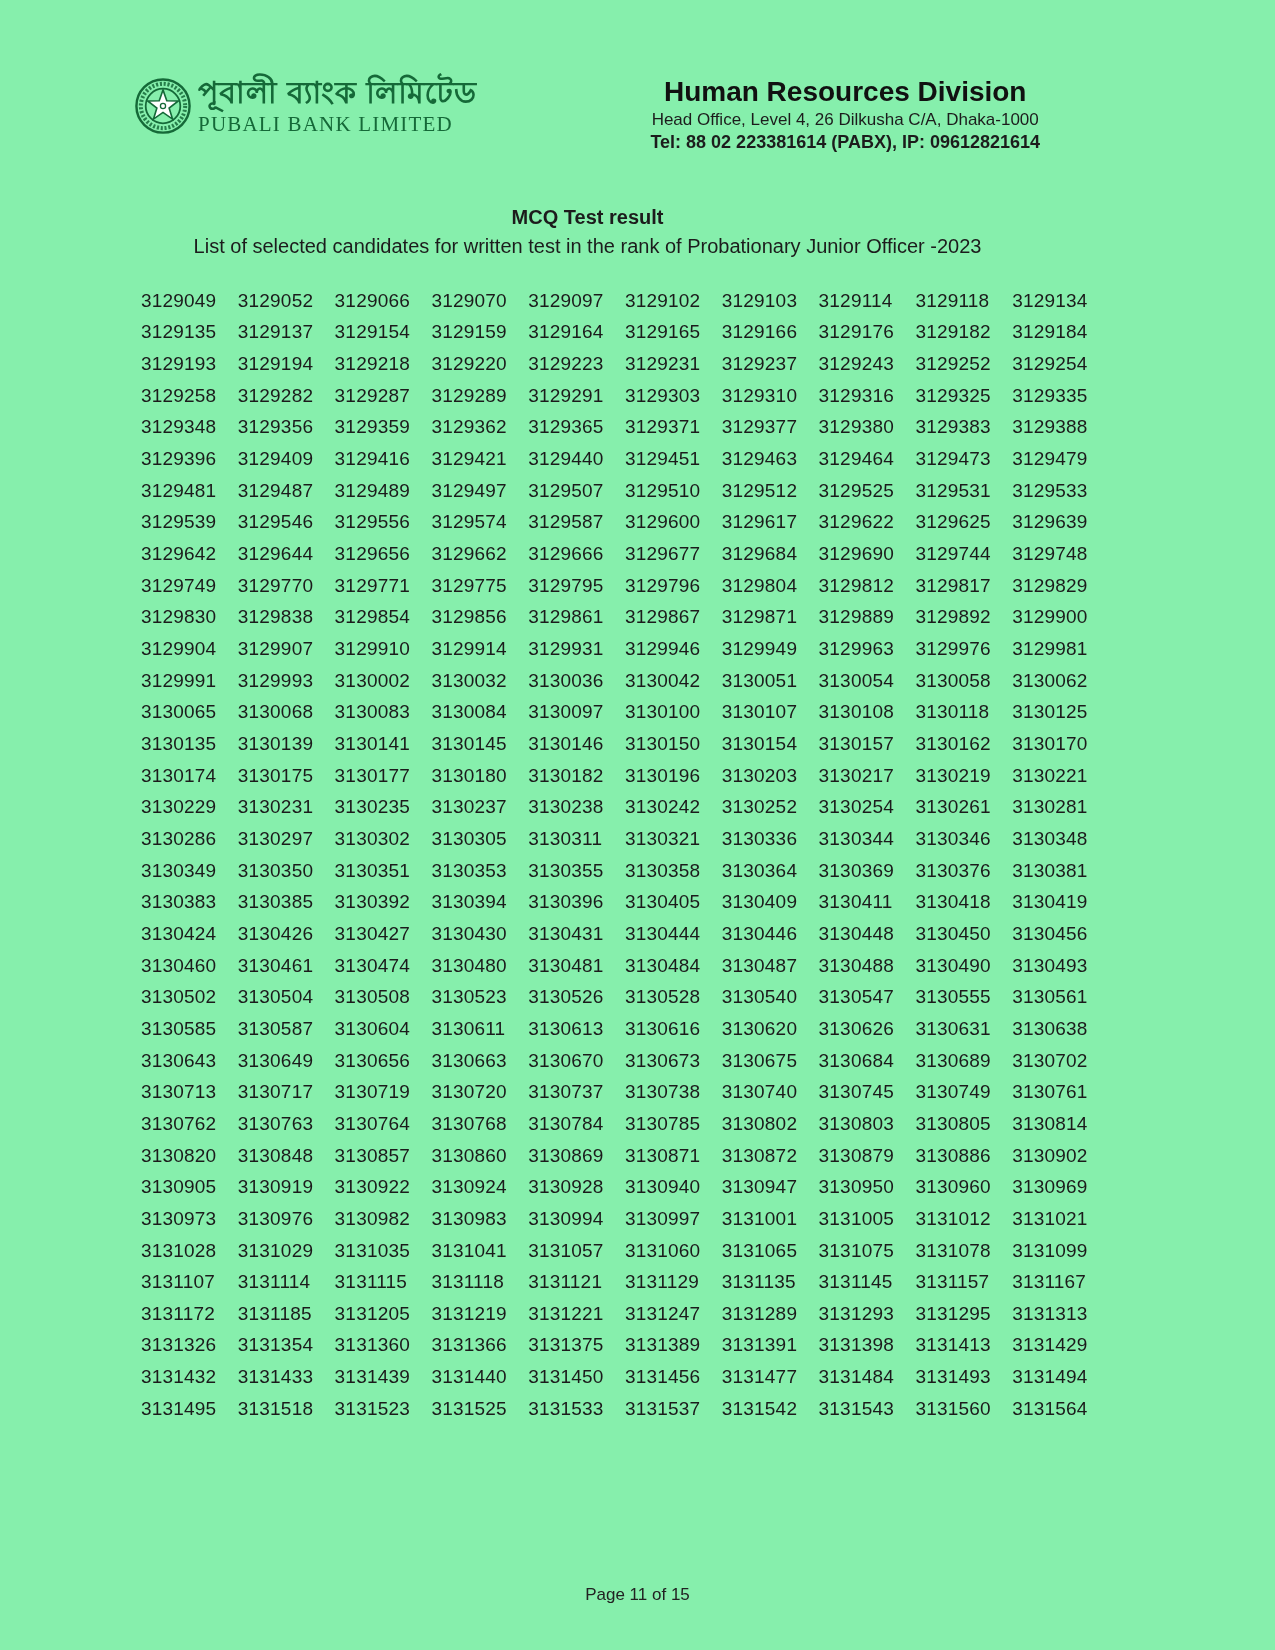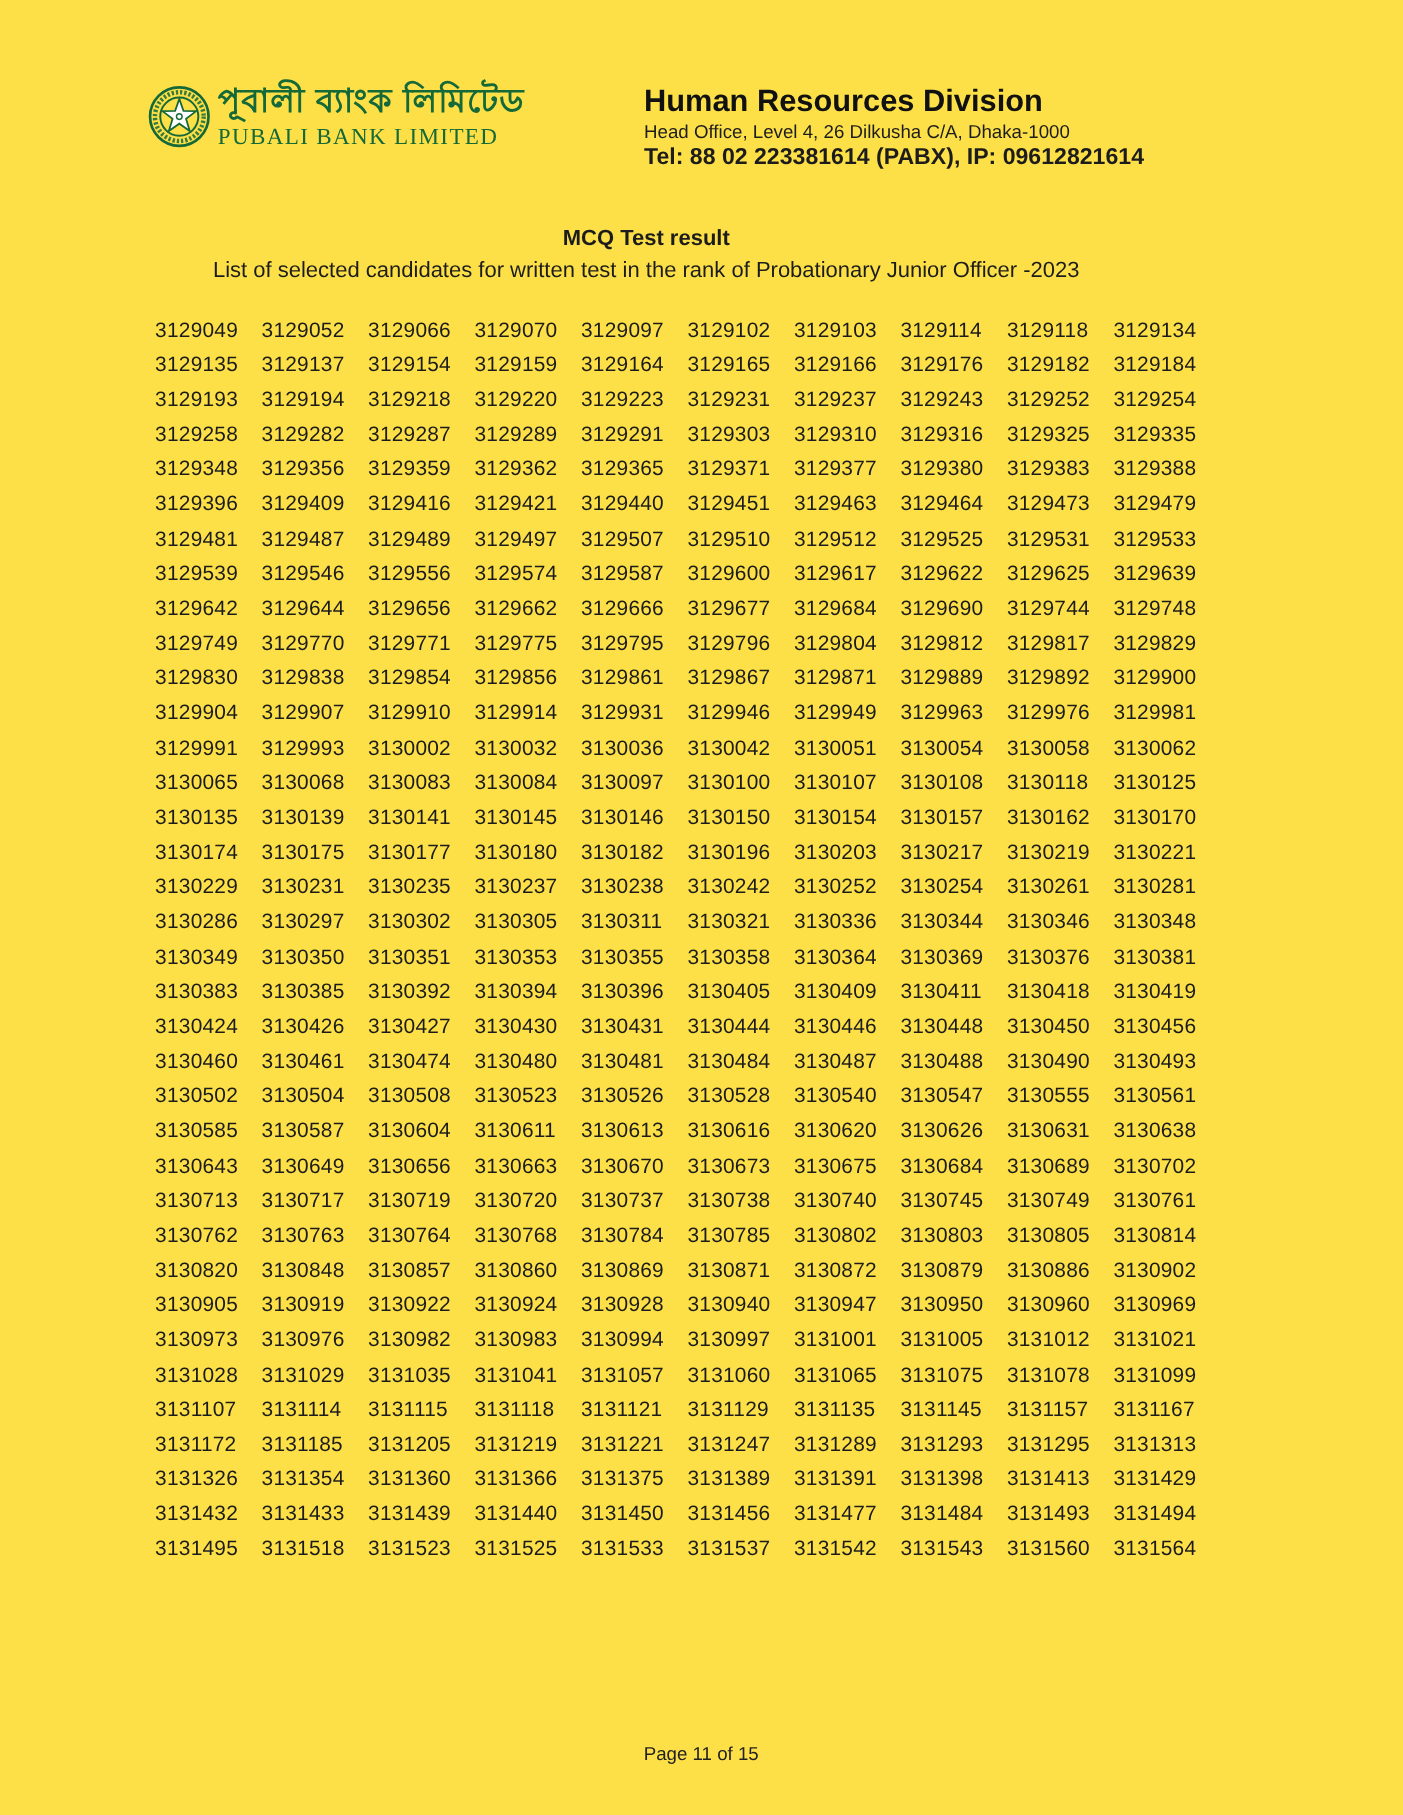--- a/index.html
+++ b/index.html
@@ -1,44 +1,44 @@
 <!DOCTYPE html>
 <html style="--brand: #156938;"><head>
 <meta charset="utf-8">
 <style>
   html,body{margin:0;padding:0;background:#888;}
   .page{
     position:relative;
     width:1275px;height:1650px;
     margin:0 auto;
-    background:#fde047;
+    background:#86efac;
     font-family:"Liberation Sans", sans-serif;
     color:#1c1c1c;
     overflow:hidden;
   }
   
   .emblem{position:absolute;left:134px;top:77px;width:58px;height:58px;}
   .brand-bangla{
     position:absolute;left:198px;top:76px;
     font-size:30px;font-weight:bold;line-height:34px;
     color:var(--brand);letter-spacing:1px;white-space:nowrap;
   }
   .brand-english{
     position:absolute;left:198px;top:112px;
     font-family:"Liberation Serif", serif;
     font-size:21px;font-weight:normal;letter-spacing:1.2px;
     color:var(--brand);white-space:nowrap;
   }
   .contact{
     position:absolute;right:235px;top:76px;
-    text-align:left;white-space:nowrap;
+    text-align:center;white-space:nowrap;
   }
   .division{font-size:28px;font-weight:bold;line-height:32px;color:#111;}
   .address{font-size:17px;line-height:23px;margin-top:0;}
-  .phone{font-size:21px;font-weight:bold;line-height:23px;}
+  .phone{font-size:18px;font-weight:bold;line-height:23px;}
   .email{font-size:16.5px;line-height:23px;}
   
   .titles{
     position:absolute;left:130px;width:915px;top:203px;
     text-align:center;
   }
   .title-1{font-size:20px;font-weight:bold;line-height:29px;}
   .title-2{font-size:20px;font-weight:normal;line-height:29px;}
   
   .grid{

